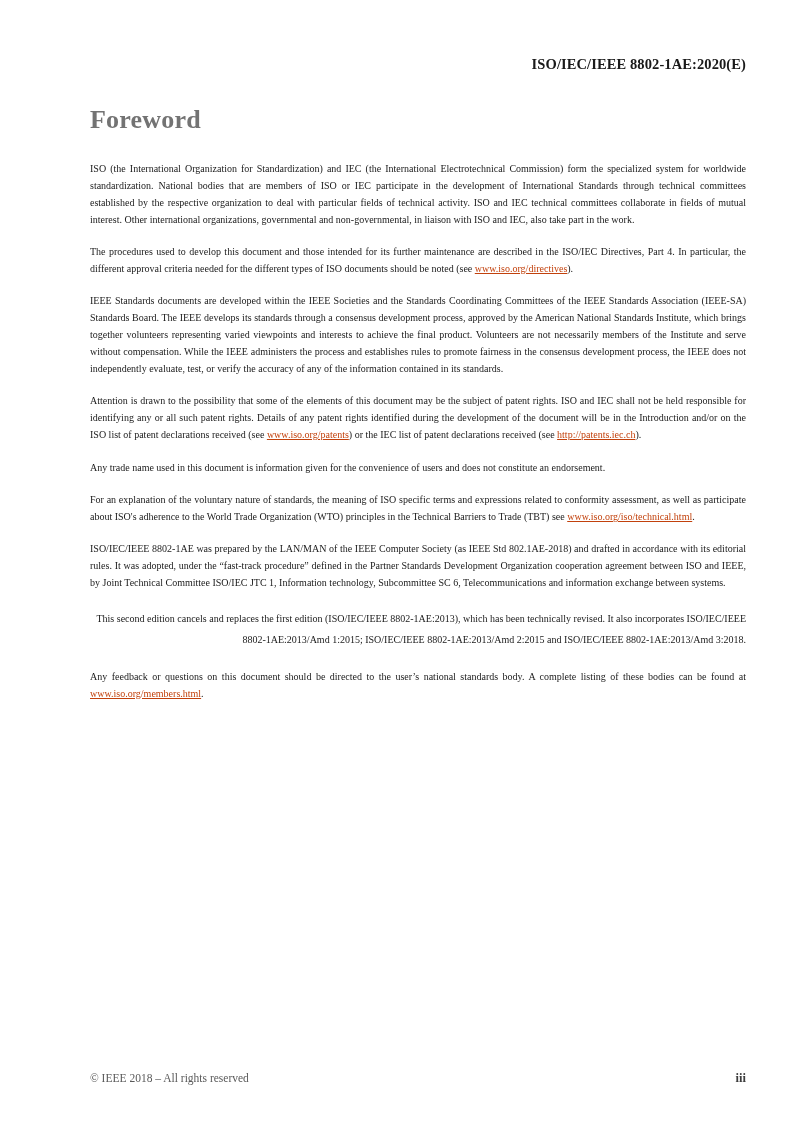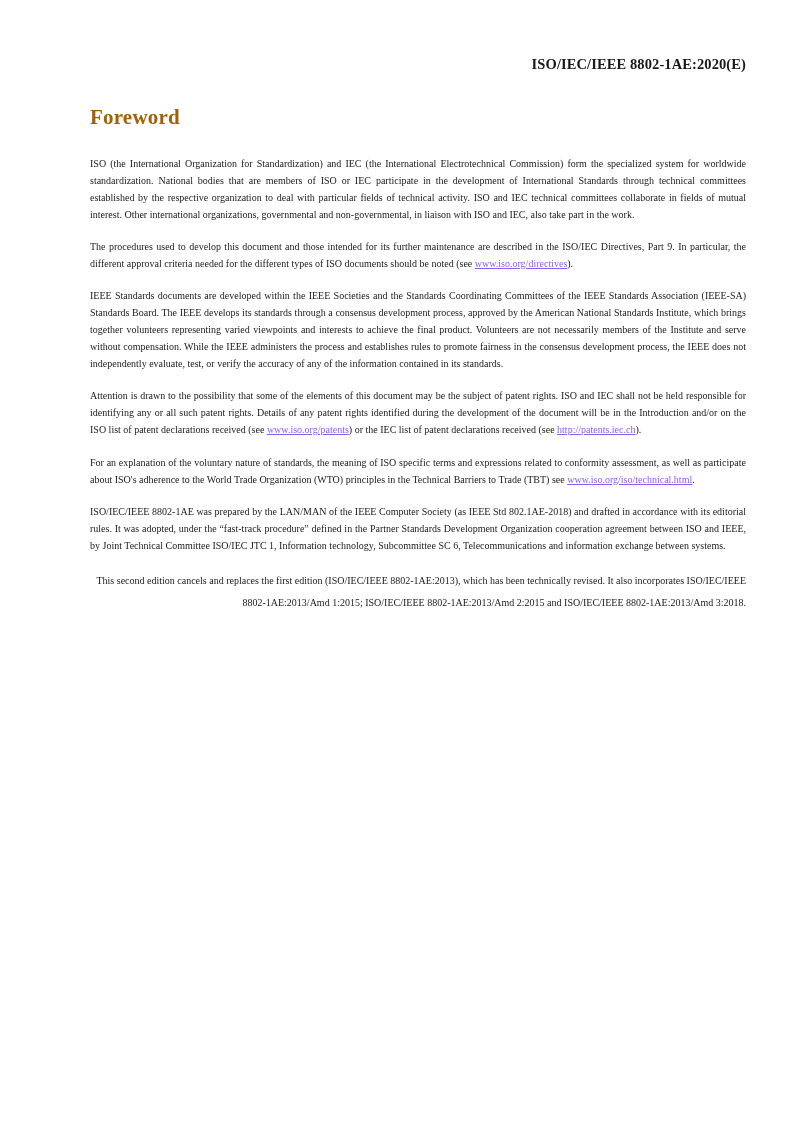--- a/index.html
+++ b/index.html
@@ -32,25 +32,25 @@
     letter-spacing: 0.1px;
     color: #1a1a1a;
   }
   .content {
     position: absolute;
     top: 105px;
     left: 90px;
     width: 656px;
   }
   h1.title {
-    font-size: 21px;
+    font-size: 26px;
     font-weight: bold;
     margin: 0 0 26px 0;
     letter-spacing: 0.2px;
-    color: #a16207;
+    color: #737373;
   }
   p.para {
     font-size: 10px;
     line-height: 16.9px;
     text-align: justify;
     margin: 0 0 15.5px 0;
     color: #1a1a1a;
     -webkit-hyphens: none;
     hyphens: none;
   }
@@ -59,21 +59,21 @@
   }
   p.para.loose {
     text-align: right;
     line-height: 21.5px;
     margin-bottom: 18px;
   }
   p.para.single {
     margin-bottom: 16px;
   }
   .lnk {
-    color: #8b5cf6;
+    color: #c2410c;
     text-decoration: underline;
   }
   .ital {
   }
   .footer {
     position: absolute;
     left: 90px;
     top: 1071px;
     width: 656px;
     display: flex;
@@ -97,42 +97,52 @@
 
   <div class="content">
 
     <h1 class="title">Foreword</h1>
 
     <p class="para">
       <span>ISO (the International Organization for Standardization) and IEC (the International Electrotechnical Commission) form the specialized system for worldwide standardization. National bodies that are members of ISO or IEC participate in the development of International Standards through technical committees established by the respective organization to deal with particular fields of technical activity. ISO and IEC technical committees collaborate in fields of mutual interest. Other international organizations, governmental and non-governmental, in liaison with ISO and IEC, also take part in the work.</span>
     </p>
 
     <p class="para">
-      <span>The procedures used to develop this document and those intended for its further maintenance are described in the ISO/IEC Directives, Part 9. In particular, the different approval criteria needed for the different types of ISO documents should be noted (see </span><a class="lnk" href="#">www.iso.org/directives</a><span>).</span>
+      <span>The procedures used to develop this document and those intended for its further maintenance are described in the ISO/IEC Directives, Part 4. In particular, the different approval criteria needed for the different types of ISO documents should be noted (see </span><a class="lnk" href="#">www.iso.org/directives</a><span>).</span>
     </p>
 
     <p class="para">
       <span>IEEE Standards documents are developed within the IEEE Societies and the Standards Coordinating Committees of the IEEE Standards Association (IEEE-SA) Standards Board. The IEEE develops its standards through a consensus development process, approved by the American National Standards Institute, which brings together volunteers representing varied viewpoints and interests to achieve the final product. Volunteers are not necessarily members of the Institute and serve without compensation. While the IEEE administers the process and establishes rules to promote fairness in the consensus development process, the IEEE does not independently evaluate, test, or verify the accuracy of any of the information contained in its standards.</span>
     </p>
 
     <p class="para">
       <span>Attention is drawn to the possibility that some of the elements of this document may be the subject of patent rights. ISO and IEC shall not be held responsible for identifying any or all such patent rights. Details of any patent rights identified during the development of the document will be in the Introduction and/or on the ISO list of patent declarations received (see </span><a class="lnk" href="#">www.iso.org/patents</a><span>) or the IEC list of patent declarations received (see </span><a class="lnk" href="#">http://patents.iec.ch</a><span>).</span>
     </p>
 
+    <p class="para">
+      <span>Any trade name used in this document is information given for the convenience of users and does not constitute an endorsement.</span>
+    </p>
 
     <p class="para">
       <span>For an explanation of the voluntary nature of standards, the meaning of ISO specific terms and expressions related to conformity assessment, as well as participate about ISO's adherence to the World Trade Organization (WTO) principles in the Technical Barriers to Trade (TBT) see  </span><a class="lnk" href="#">www.iso.org/iso/technical.html</a><span>.</span>
     </p>
 
     <p class="para">
       <span>ISO/IEC/IEEE 8802-1AE was prepared by the LAN/MAN of the IEEE Computer Society (as IEEE Std 802.1AE-2018) and drafted in accordance with its editorial rules. It was adopted, under the “fast-track procedure” defined in the Partner Standards Development Organization cooperation agreement between ISO and IEEE, by Joint Technical Committee ISO/IEC JTC 1, </span><span class="ital">Information technology</span><span>, Subcommittee SC 6, </span><span class="ital">Telecommunications and information exchange between systems</span><span>.</span>
     </p>
 
     <p class="para loose">
       <span>This second edition cancels and replaces the first edition (ISO/IEC/IEEE 8802-1AE:2013), which has been technically revised. It also incorporates ISO/IEC/IEEE 8802-1AE:2013/Amd 1:2015; ISO/IEC/IEEE 8802-1AE:2013/Amd 2:2015 and ISO/IEC/IEEE 8802-1AE:2013/Amd 3:2018.</span>
     </p>
 
 
+    <p class="para">
+      <span>Any feedback or questions on this document should be directed to the user’s national standards body. A complete listing of these bodies can be found at </span><a class="lnk" href="#">www.iso.org/members.html</a><span>.</span>
+    </p>
 
   </div>
 
+  <div class="footer">
+    <span>© IEEE 2018 – All rights reserved</span>
+    <span class="pagenum">iii</span>
+  </div>
 
 </div>
 
 </body></html>

